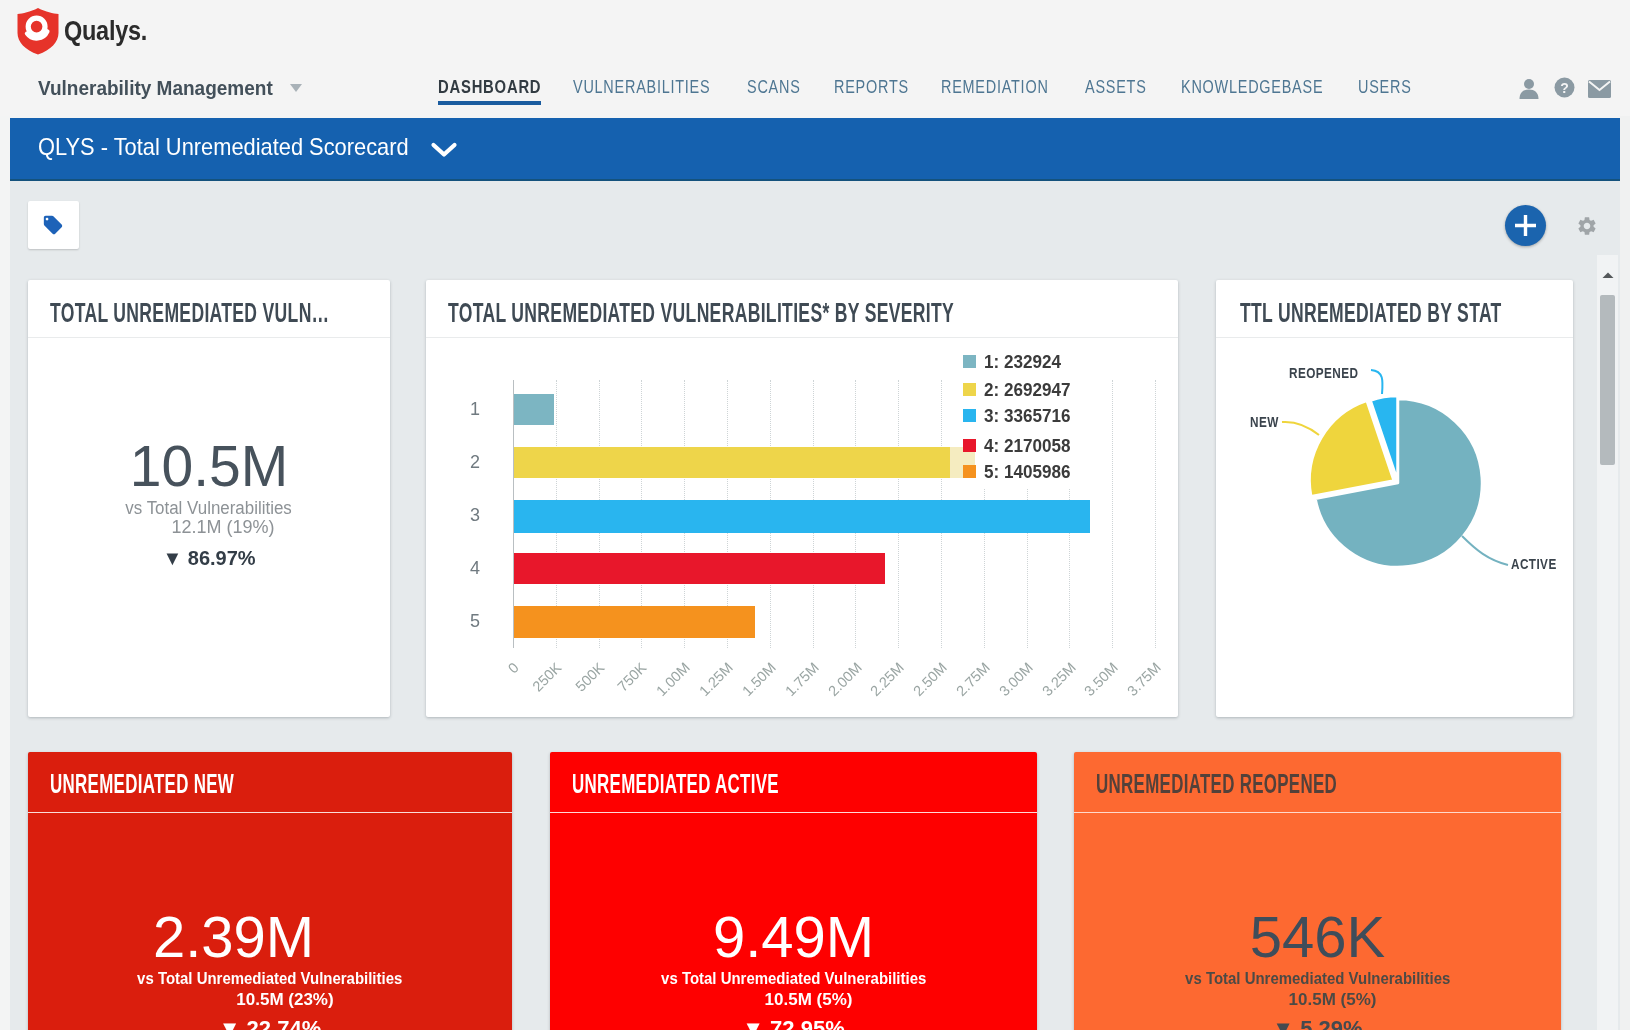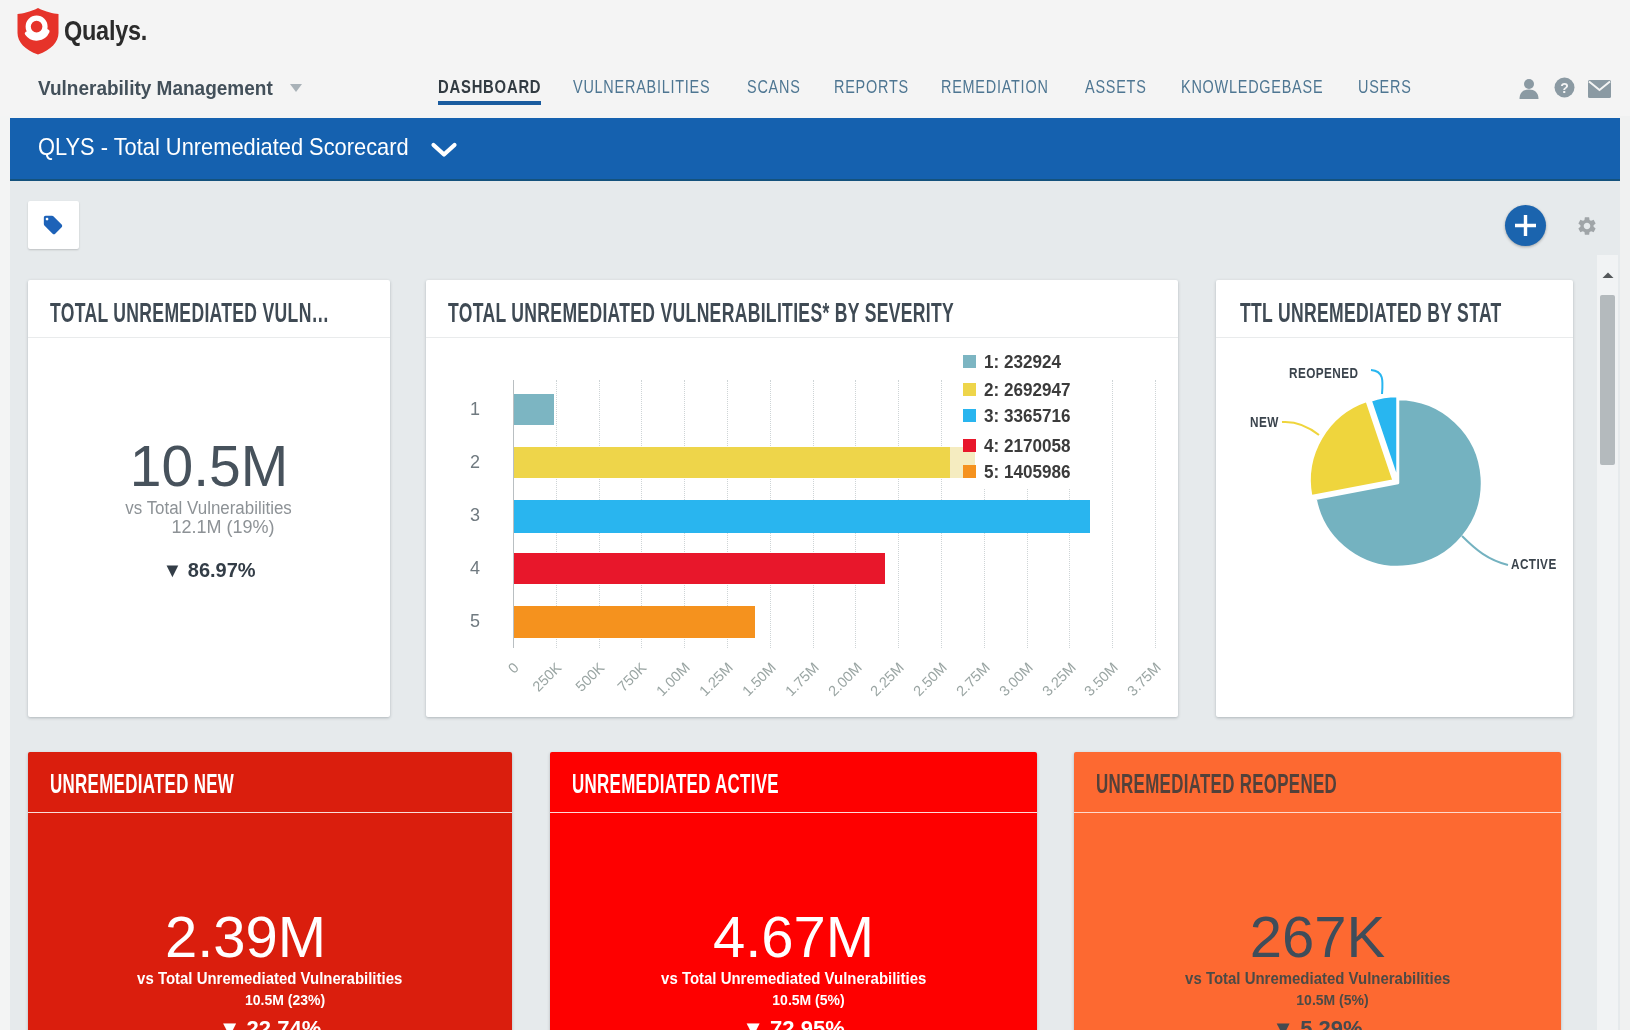--- a/index.html
+++ b/index.html
@@ -24,21 +24,21 @@
 .card { position:absolute; background:#fff; border-radius:2px; box-shadow:0 1px 3px rgba(50,60,70,.3); }
 .ctitle { position:absolute; top:298px; font-size:27px; font-weight:bold; color:#3f4a54; transform:scaleX(.65); transform-origin:0 0; white-space:nowrap; letter-spacing:.5px;}
 .csep { position:absolute; left:0; width:100%; height:1px; background:#e9ebec; }
 
 .bcard { position:absolute; top:752px; height:300px; border-radius:2px; box-shadow:0 1px 3px rgba(50,60,70,.3); }
 .btitle { position:absolute; top:768px; font-size:27.5px; font-weight:bold; transform:scaleX(.615); transform-origin:0 0; white-space:nowrap; letter-spacing:.5px; }
 .bsep { position:absolute; top:812px; width:100%; height:1px; }
 .bnum { position:absolute; width:100%; text-align:center; top:906px; font-size:58px; line-height:62px; letter-spacing:0;}
 .bvs { position:absolute; width:100%; text-align:center; top:969px; font-size:17px; font-weight:bold; line-height:20px;text-decoration:underline; }
 .bvs span { display:inline-block; transform:scaleX(.88); }
-.bpct { position:absolute; width:100%; text-align:center; top:990px; font-size:14px; font-weight:bold; line-height:20px; transform:translateX(15px); }
+.bpct { position:absolute; width:100%; text-align:center; top:990px; font-size:17px; font-weight:bold; line-height:20px; transform:translateX(15px); }
 .barr { position:absolute; width:100%; text-align:center; top:1016px; font-size:22px; font-weight:bold; line-height:26px; }
 .lg { left:984px; font-size:19px; font-weight:bold; color:#3b3b3b; transform:scaleX(.9); transform-origin:0 0; line-height:19px; white-space:nowrap; }
 .xl { top:656px; height:18px; line-height:18px; font-size:14.5px; color:#9aa5a3; transform:rotate(-45deg); transform-origin:100% 50%; white-space:nowrap; }
 .plbl { position:absolute; font-size:14px; font-weight:bold; color:#3a434c; letter-spacing:.5px; transform:scaleX(.84); transform-origin:0 0; white-space:nowrap; }
 </style>
 </head>
 <body>
 <div id="page">
   <div id="hdr"></div>
 
@@ -100,21 +100,21 @@
     <path d="M1.5 10 L7 4.5 L12.5 10 Z" fill="#54585a"></path>
   </svg>
   <div class="abs" style="left:1600px;top:295px;width:15px;height:170px;background:#b4babd;border-radius:2px;"></div>
 
   <div class="card" style="left:28px;top:280px;width:362px;height:437px;"></div>
   <span class="ctitle" style="left:50px;">TOTAL UNREMEDIATED VULN…</span>
   <div class="csep" style="left:28px;top:337px;width:362px;"></div>
   <div class="abs" style="left:28px;top:436px;width:362px;text-align:center;font-size:57px;line-height:60px;color:#47525c;letter-spacing:0;">10.5M</div>
   <div class="abs" style="left:28px;top:499px;width:362px;text-align:center;font-size:18px;line-height:19px;color:#8d9296;"><span style="display:inline-block;transform:scaleX(.94);">vs Total Vulnerabilities</span></div>
   <div class="abs" style="left:42px;top:518px;width:362px;text-align:center;font-size:18px;line-height:19px;color:#8d9296;">12.1M (19%)</div>
-  <div class="abs" style="left:28px;top:546px;width:362px;text-align:center;font-size:20px;line-height:24px;font-weight:bold;color:#333d47;margin-top:12px;">▼ 86.97%</div>
+  <div class="abs" style="left:28px;top:546px;width:362px;text-align:center;font-size:20px;line-height:24px;font-weight:bold;color:#333d47;">▼ 86.97%</div>
 
   <div class="card" style="left:426px;top:280px;width:752px;height:437px;"></div>
   <span class="ctitle" style="left:448px;">TOTAL UNREMEDIATED VULNERABILITIES* BY SEVERITY</span>
   <div class="csep" style="left:426px;top:337px;width:752px;"></div>
 
   <div class="abs" style="left:556px;top:380px;height:268px;border-left:1px dotted #ced4d6"></div>
   <div class="abs" style="left:599px;top:380px;height:268px;border-left:1px dotted #ced4d6"></div>
   <div class="abs" style="left:641px;top:380px;height:268px;border-left:1px dotted #ced4d6"></div>
   <div class="abs" style="left:684px;top:380px;height:268px;border-left:1px dotted #ced4d6"></div>
   <div class="abs" style="left:727px;top:380px;height:268px;border-left:1px dotted #ced4d6"></div>
@@ -183,33 +183,33 @@
     <path d="M 66 85 C 80 84 93 90 103 98" fill="none" stroke="#efd53d" stroke-width="2"></path>
     <path d="M 246 199 C 260 213 272 223 292 228" fill="none" stroke="#74b2c0" stroke-width="2"></path>
   </svg>
   <span class="plbl" style="left:1289px;top:365px;">REOPENED</span>
   <span class="plbl" style="left:1250px;top:414px;">NEW</span>
   <span class="plbl" style="left:1511px;top:556px;">ACTIVE</span>
 
   <div class="bcard" style="left:28px;width:484px;background:#da1e0d;"></div>
   <span class="btitle" style="left:calc(28px + 22px);color:#fff;">UNREMEDIATED NEW</span>
   <div class="bsep" style="left:28px;width:484px;background:rgba(255,255,255,.85);"></div>
-  <div class="bnum" style="left:28px;width:390px;color:#fff;padding-left:45px;">2.39M</div>
+  <div class="bnum" style="left:16px;width:390px;color:#fff;padding-left:45px;">2.39M</div>
   <div class="bvs" style="left:28px;width:484px;color:#fff;"><span>vs Total Unremediated Vulnerabilities</span></div>
   <div class="bpct" style="left:28px;width:484px;color:#fff;">10.5M (23%)</div>
   <div class="barr" style="left:28px;width:484px;color:#fff;">▼ 22.74%</div>
 
   <div class="bcard" style="left:550px;width:487px;background:#fe0000;"></div>
   <span class="btitle" style="left:calc(550px + 22px);color:#fff;">UNREMEDIATED ACTIVE</span>
   <div class="bsep" style="left:550px;width:487px;background:rgba(255,255,255,.85);"></div>
-  <div class="bnum" style="left:550px;width:487px;color:#fff;">4.67M</div>
+  <div class="bnum" style="left:550px;width:487px;color:#fff;">9.49M</div>
   <div class="bvs" style="left:550px;width:487px;color:#fff;"><span>vs Total Unremediated Vulnerabilities</span></div>
   <div class="bpct" style="left:550px;width:487px;color:#fff;">10.5M (5%)</div>
   <div class="barr" style="left:550px;width:487px;color:#fff;">▼ 72.95%</div>
 
   <div class="bcard" style="left:1074px;width:487px;background:#fd6931;"></div>
   <span class="btitle" style="left:calc(1074px + 22px);color:#53413a;">UNREMEDIATED REOPENED</span>
   <div class="bsep" style="left:1074px;width:487px;background:rgba(255,255,255,.75);"></div>
-  <div class="bnum" style="left:1074px;width:487px;color:#3f4d5a;">267K</div>
+  <div class="bnum" style="left:1074px;width:487px;color:#3f4d5a;">546K</div>
   <div class="bvs" style="left:1074px;width:487px;color:#4c4a45;"><span>vs Total Unremediated Vulnerabilities</span></div>
   <div class="bpct" style="left:1074px;width:487px;color:#4c4a45;">10.5M (5%)</div>
   <div class="barr" style="left:1074px;width:487px;color:#454a4f;">▼ 5.29%</div>
 </div>
 
 </body></html>

